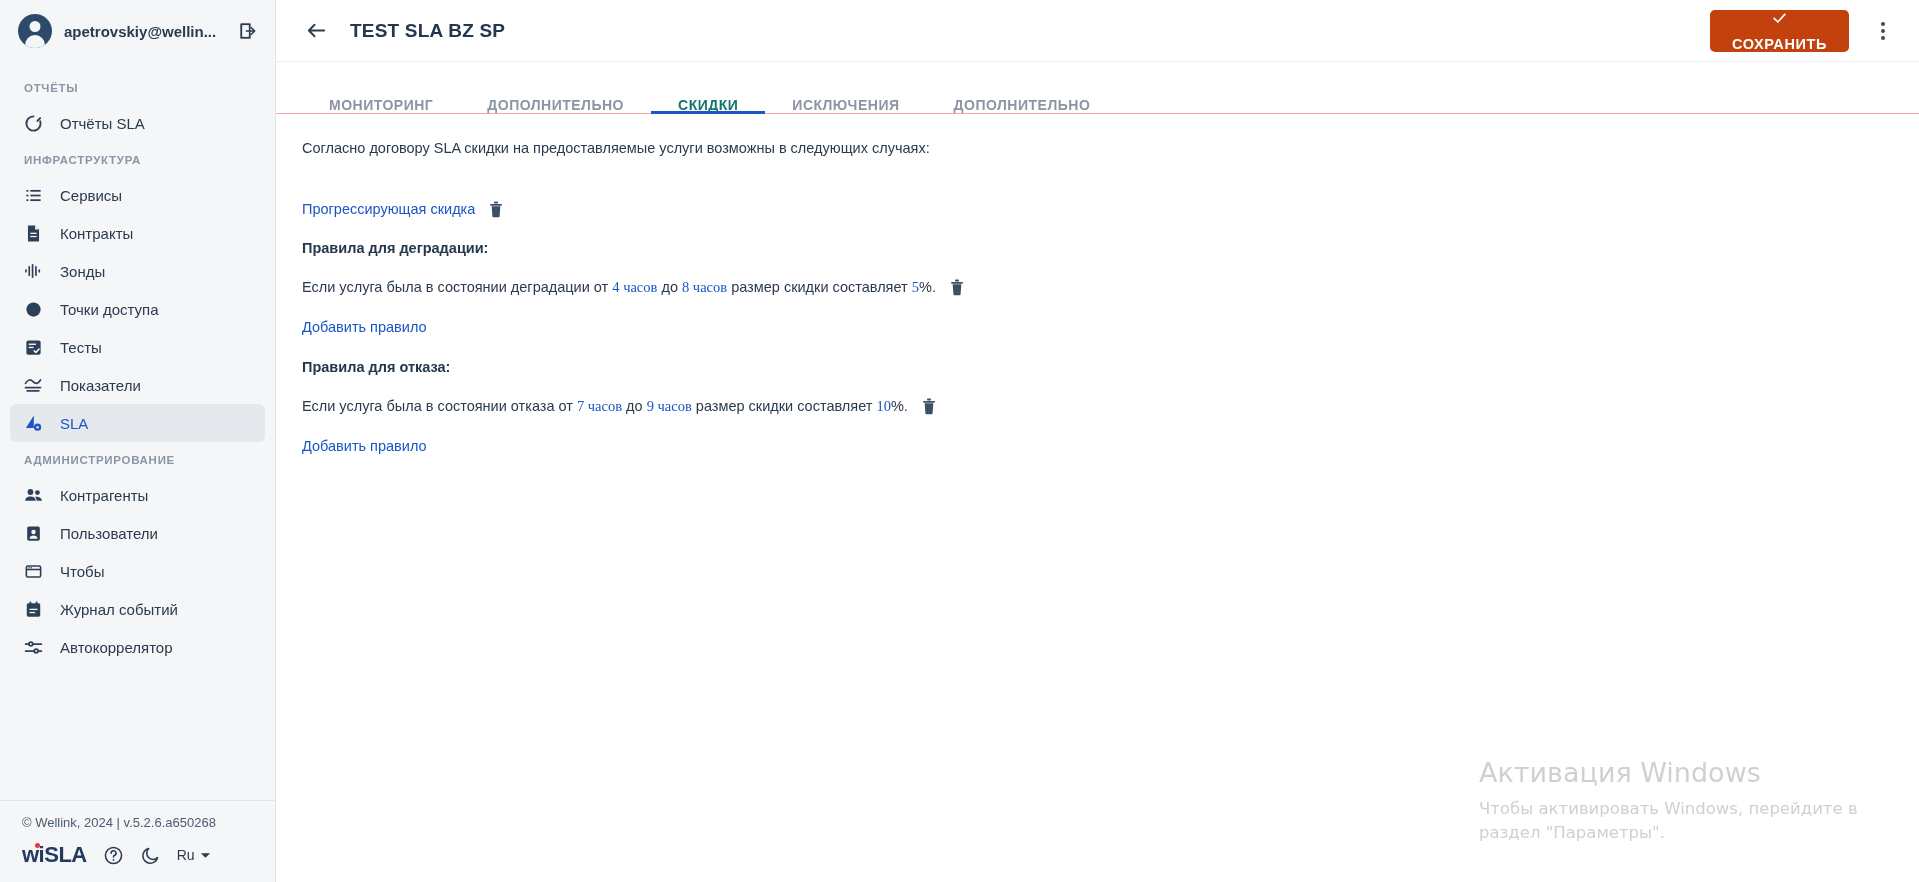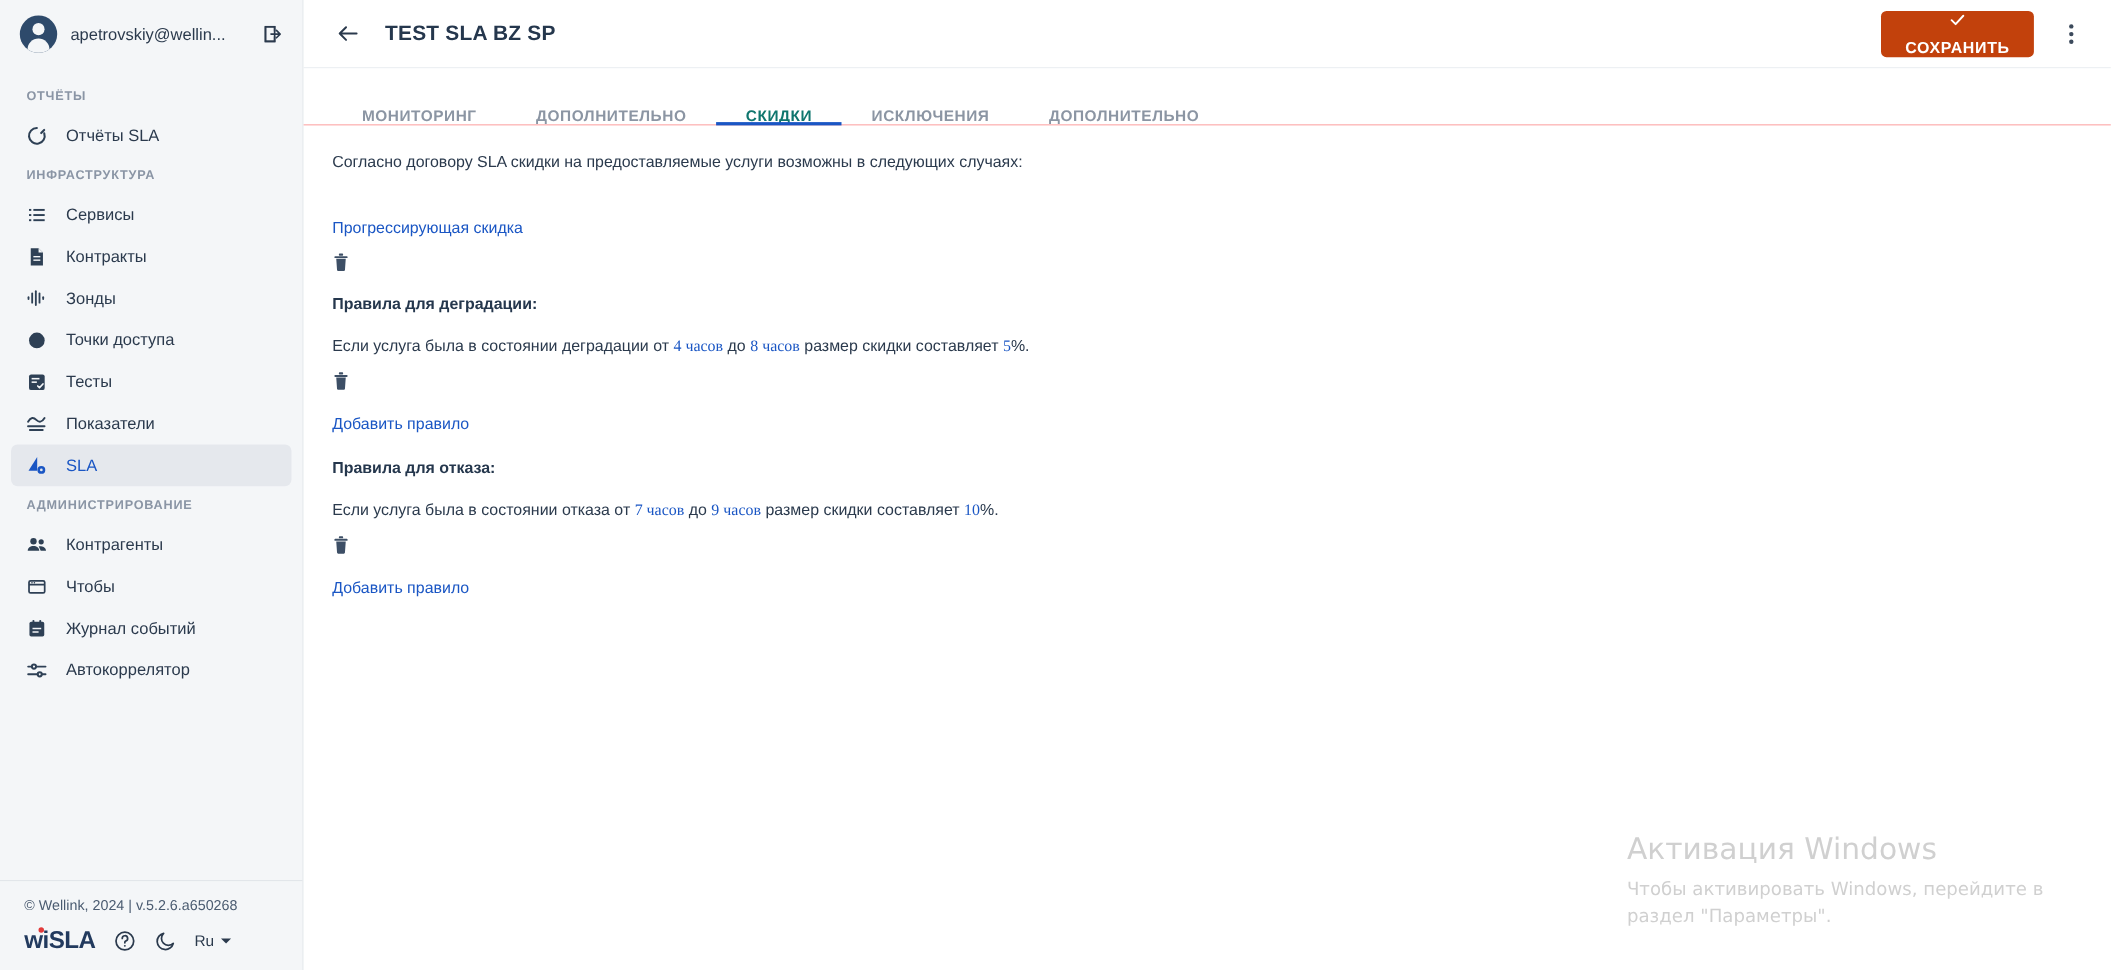--- a/index.html
+++ b/index.html
@@ -34,21 +34,21 @@
     width: 11px; height: 11px; border-radius: 50%;
     background: #f4f6f8; transform: translateX(-50%);
   }
   .avatar::after {
     content: ""; position: absolute; left: 50%; top: 21px;
     width: 20px; height: 16px; border-radius: 10px 10px 0 0;
     background: #f4f6f8; transform: translateX(-50%);
   }
   .user-email {
     font-size: 15px; color: #2b3a4d; flex: 1;
-    white-space: nowrap; overflow: hidden;
+    white-space: nowrap; overflow: hidden; font-weight: bold;
   }
   .logout-btn {
     width: 26px; height: 26px; flex: 0 0 26px;
     display: flex; align-items: center; justify-content: center;
     cursor: pointer;
   }
   .nav-scroll { flex: 1; padding-top: 8px; overflow: hidden; }
   .nav-section {
     font-size: 11.5px; font-weight: bold; letter-spacing: .7px;
     color: #8a95a5; padding: 12px 0 10px 24px; text-transform: uppercase;
@@ -126,21 +126,21 @@
   }
   .tab.active { color: #0f766e; }
   .tab.active::after {
     content: ""; position: absolute; left: 0; right: 0; bottom: -1px;
     height: 3px; background: #1a56c4;
   }
 
   .content { flex: 1; padding: 26px 26px 0 26px; position: relative; }
   .intro { font-size: 14.5px; color: #2b3a4d; margin-bottom: 44px; }
   .link { color: #1a56c4; cursor: pointer; font-size: 14.5px; }
-  .row { display: flex; gap: 13px; margin-bottom: 22px; flex-direction: column; }
+  .row { display: flex; align-items: center; gap: 13px; margin-bottom: 22px; }
   .sec-title {
     font-size: 14.5px; font-weight: bold; color: #25374d;
     margin-bottom: 22px;
   }
   .rule-text { font-size: 14.5px; color: #2b3a4d; }
   .val { color: #1a56c4; font-family: Liberation Serif, serif; }
   .trash { cursor: pointer; display: flex; align-items: center; }
   .add-link { margin-bottom: 24px; display: inline-block; }
 
   .watermark {
@@ -275,20 +275,30 @@
           <svg width="21" height="21" viewBox="0 0 24 24" fill="#2e4055">
             <circle cx="8.5" cy="8" r="3.3"></circle>
               <circle cx="16.5" cy="8.6" r="2.7"></circle>
             <path d="M2.5 18c0-3.3 2.7-5 6-5s6 1.7 6 5z"></path>
             <path d="M14 13.4c2.8-.5 7.5.6 7.5 4.6H16z"></path>
           </svg>
         </span>
         <span class="label">Контрагенты</span>
       </div>
 
+      <div class="nav-item">
+        <span class="ico">
+          <svg width="19" height="19" viewBox="0 0 24 24" fill="#2e4055">
+            <rect x="4" y="3" width="16" height="18" rx="2.2"></rect>
+            <circle cx="12" cy="10" r="2.8" fill="#f4f6f8"></circle>
+            <path d="M7 18.5c0-2.6 2.3-4 5-4s5 1.4 5 4z" fill="#f4f6f8"></path>
+          </svg>
+        </span>
+        <span class="label">Пользователи</span>
+      </div>
 
       <div class="nav-item">
         <span class="ico">
           <svg width="19" height="19" viewBox="0 0 24 24" fill="none" stroke="#2e4055" stroke-width="2">
             <rect x="3" y="5" width="18" height="14" rx="1.8"></rect>
             <path d="M3 9.5h18"></path>
             <circle cx="6.4" cy="7.3" r=".9" fill="#2e4055" stroke="none"></circle>
             <circle cx="9.2" cy="7.3" r=".9" fill="#2e4055" stroke="none"></circle>
           </svg>
         </span>

